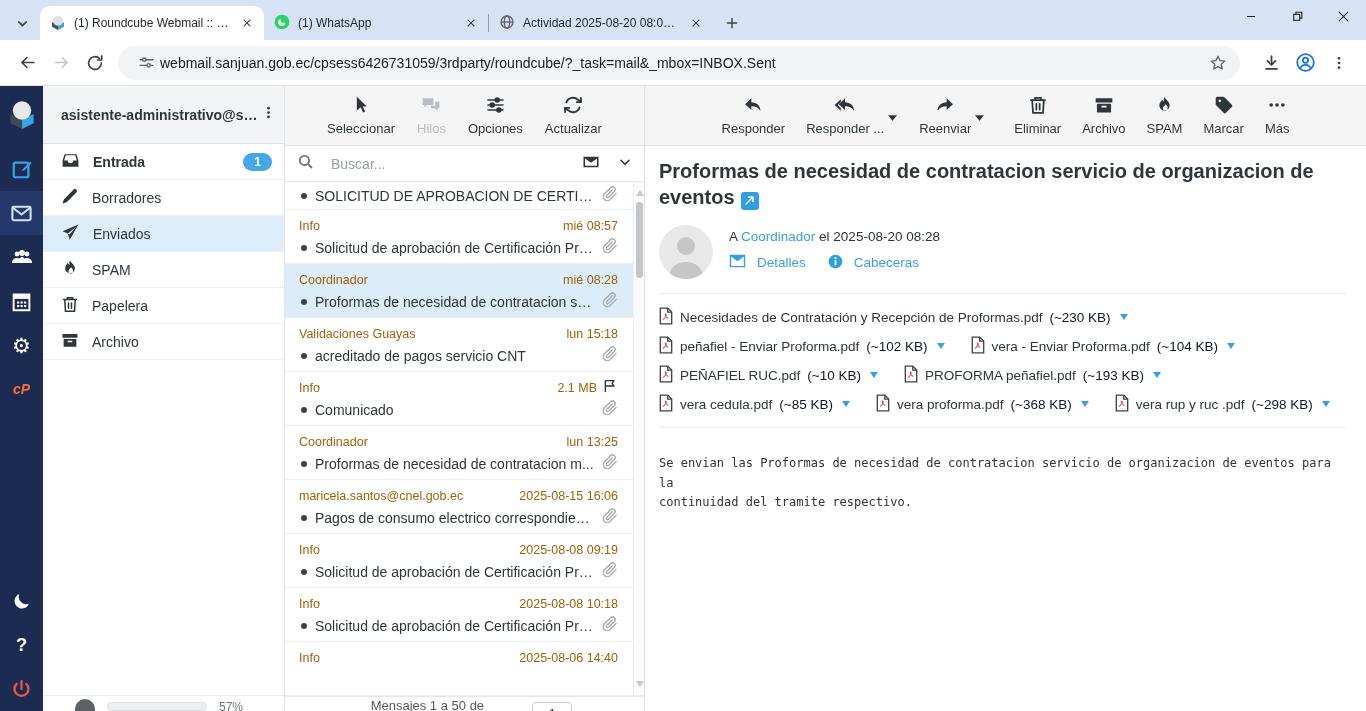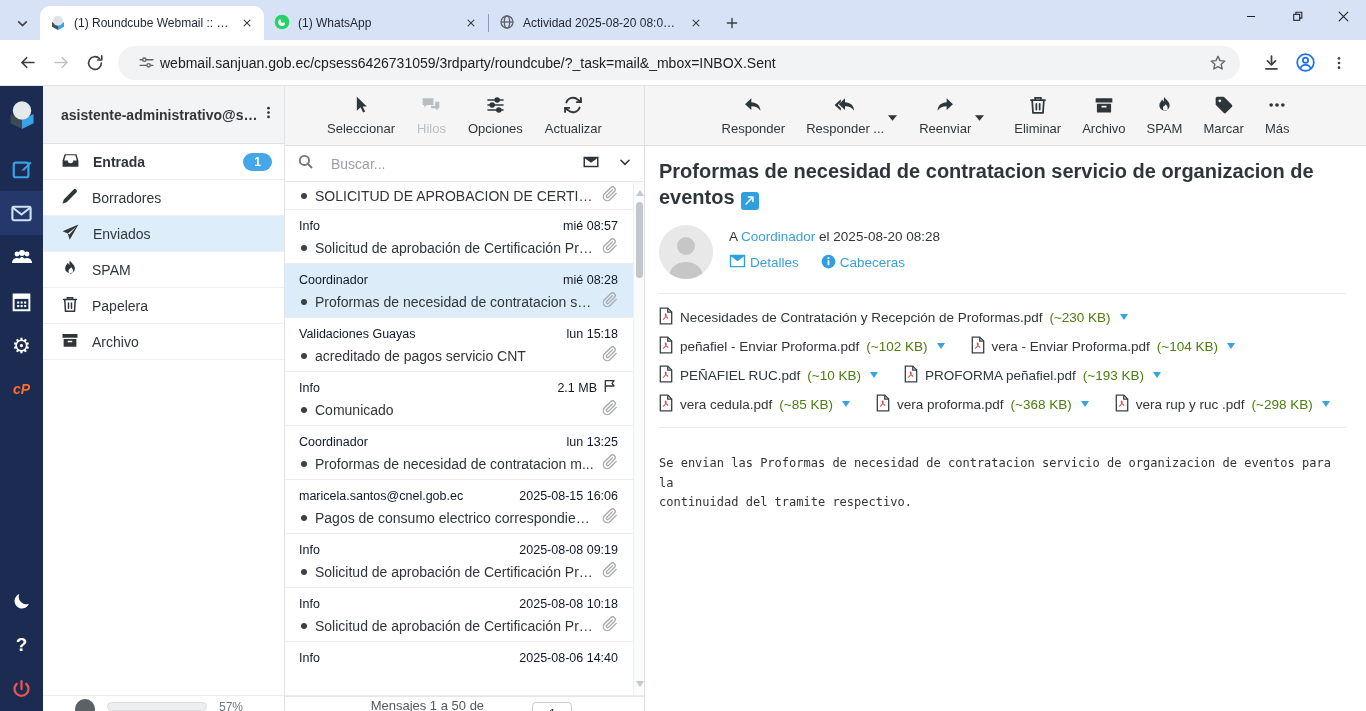--- a/index.html
+++ b/index.html
@@ -56,21 +56,21 @@
   .tbtn { display:flex; flex-direction:column; align-items:center; gap:3px; font-size:13px; color:#30373b; padding:0 6px; }
   .tbtn.disabled { color:#b9bec2; }
   .searchrow { height:36px; border-bottom:1px solid #e7e7e9; display:flex; align-items:center; gap:17px; padding:0 12px; flex:none; }
   .searchrow input { flex:1; border:none; outline:none; font-size:14px; color:#30373b; background:transparent; }
   .searchrow input::placeholder { color:#9aa0a5; }
 
   .msgs { flex:none; }
   .msg { padding:5px 26px 6px 14px; border-bottom:1px solid #ededee; height:54px; }
   .msg.partial { height:28px; padding-top:2px; }
   .msg.sel { background:#dcedf9; }
-  .m-top { display:flex; justify-content:space-between; align-items:center; font-size:12.5px; color:#0f172a; height:21px; }
+  .m-top { display:flex; justify-content:space-between; align-items:center; font-size:12.5px; color:#a16207; height:21px; }
   .m-date { display:flex; align-items:center; gap:5px; }
   .m-bot { display:flex; align-items:center; gap:8px; height:24px; }
   .dot { width:6px; height:6px; border-radius:50%; background:#3a4247; flex:none; margin-left:2px; }
   .m-subject { flex:1; font-size:14px; color:#2f363a; white-space:nowrap; overflow:hidden; text-overflow:ellipsis; }
 
   .pager { height:30px; border-top:1px solid #e7e7e9; display:flex; align-items:center; justify-content:center; gap:10px; font-size:13px; color:#55595c; flex:none; padding-top:3px; }
   .pager .pginput { width:40px; height:22px; border:1px solid #c9cccf; border-radius:4px; text-align:center; font-size:13px; color:#30373b; }
   .pager .sp { width:26px; text-align:center; color:#6f767b; }
   .pager .lbl { margin:0 14px; }
 
@@ -85,25 +85,25 @@
   .rtb { display:flex; flex-direction:column; align-items:center; gap:3px; font-size:13px; color:#30373b; padding:0 4px; position:relative; }
   .rtb .caret { position:absolute; right:-9px; top:14px; }
   .rcontent { padding:12px 20px 0 14px; }
   h2.subject { font-size:20px; font-weight:700; color:#2f363a; line-height:1.32; max-width:680px; }
   .extlink { display:inline-flex; width:18px; height:18px; background:#2f9fe0; border-radius:3px; align-items:center; justify-content:center; vertical-align:-2px; margin-left:6px; }
   .fromblock { display:flex; gap:16px; margin-top:14px; align-items:flex-start; }
   .avatar { width:54px; height:54px; border-radius:50%; background:#e8e8e8; overflow:hidden; flex:none; }
   .fromline { font-size:13.5px; color:#2f363a; margin-top:4px; }
   .fromline a { color:#39a0dc; text-decoration:none; }
   .linksrow { display:flex; gap:22px; margin-top:10px; }
-  .blink { display:flex; align-items:center; gap:4px; font-size:13.5px; color:#39a0dc; }
+  .blink { display:flex; align-items:center; gap:11px; font-size:13.5px; color:#39a0dc; }
   .atts { border-top:1px solid #ebebed; border-bottom:1px solid #ebebed; margin-top:14px; padding:9px 0 10px; }
   .attrow { display:flex; gap:26px; margin:4px 0 8px; flex-wrap:nowrap; }
   .att { display:flex; align-items:center; gap:7px; font-size:13.5px; color:#2f363a; white-space:nowrap; }
-  .att .size { color:#4d7c0f; }
+  .att .size { color:#0f172a; }
   .bcaret { width:0; height:0; border-left:4.5px solid transparent; border-right:4.5px solid transparent; border-top:6px solid #35a3e4; margin-left:2px; }
   .bodytxt { margin-top:26px; font-family:"DejaVu Sans Mono",monospace; font-size:12px; color:#333; line-height:1.65; }
 </style>
 </head>
 <body>
 
 <div class="screen">
 
   <div class="tabstrip">
     <div class="tab-search">

